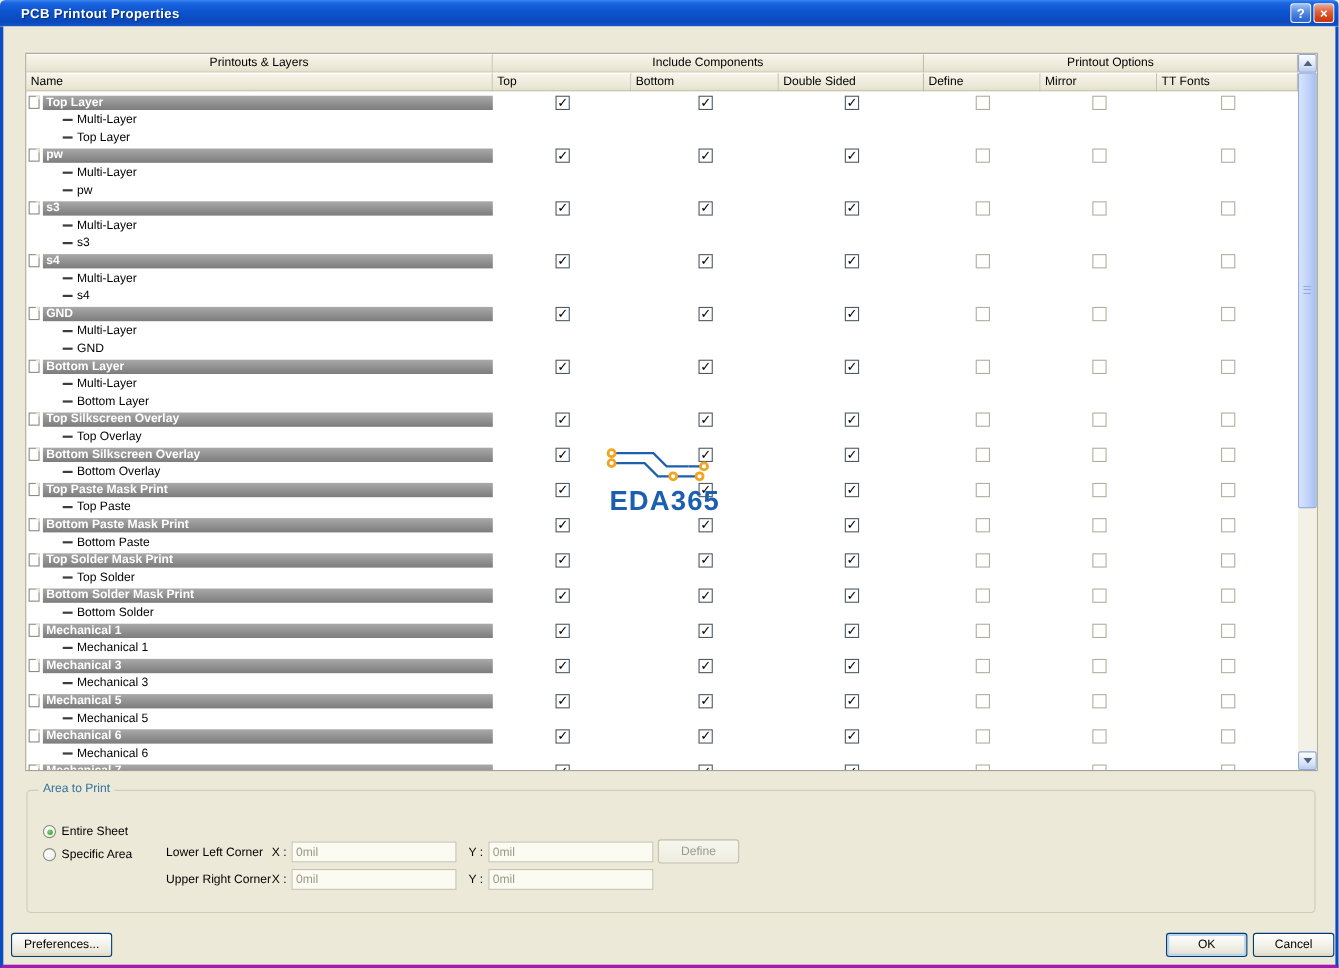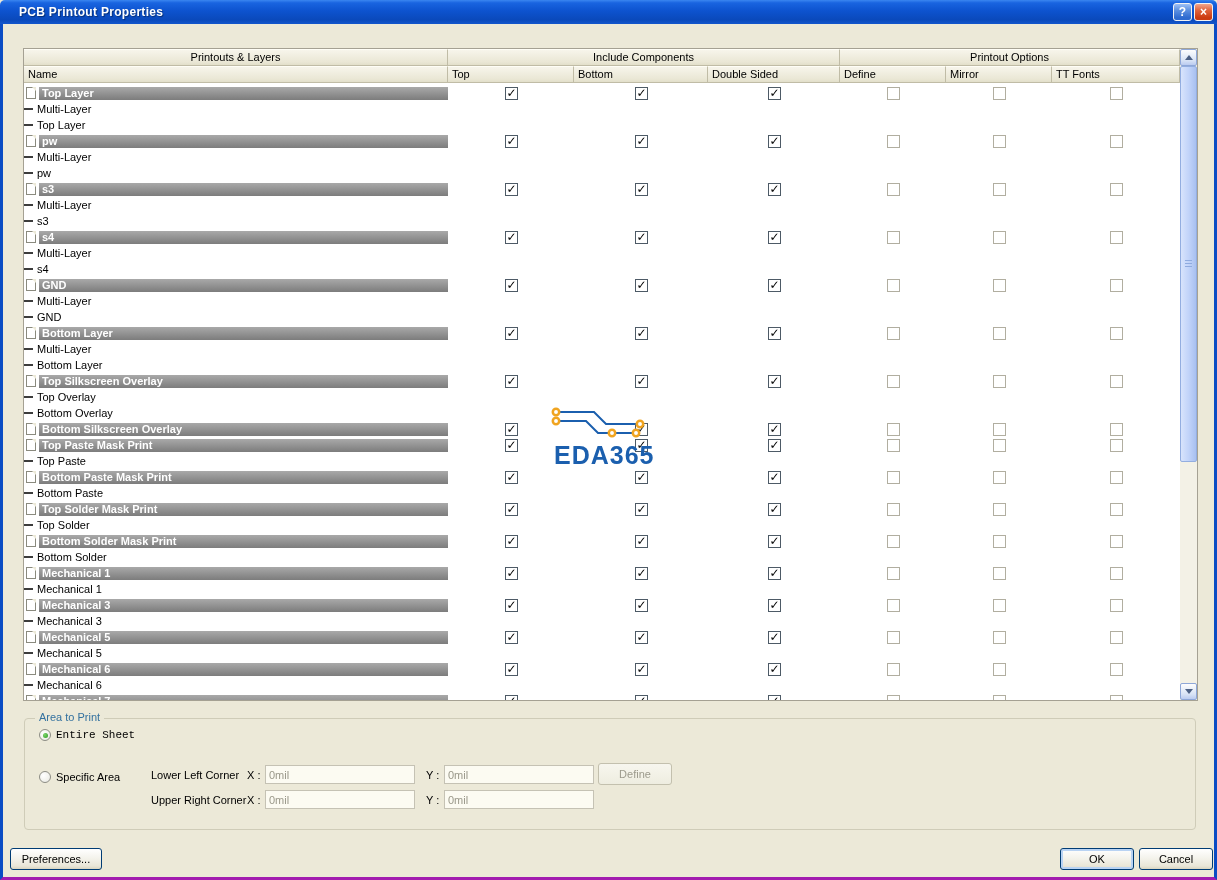--- a/index.html
+++ b/index.html
@@ -64,21 +64,21 @@
   }
   .page-icon::before {
     content:""; position:absolute; right:-1px; top:-1px; width:0; height:0;
     border-top:4px solid #ece9d8; border-left:4px solid transparent;
   }
   .group-bar {
     flex:1; height:13px; line-height:13px; padding-left:3px;
     background:linear-gradient(180deg,#a9a9a9,#7c7c7c);
     color:#fff; font-weight:bold; font-size:11px; white-space:nowrap; overflow:hidden;
   }
-  .name-layer { }
+  .name-layer { padding-left:33px; }
   .dash-icon { width:9px; height:2px; background:#3c3c3c; margin-right:4px; flex:none; }
   .layer-text { font-size:11px; color:#000; white-space:nowrap; }
 
   .check-cell { justify-content:center; }
   .xp-checkbox {
     width:13px; height:13px; background:#fff; border:1px solid #b1aea0; position:relative; flex:none;
   }
   .xp-checkbox.checked { border-color:#4d5a66; }
   .xp-checkbox.checked::after {
     content:"\2713"; position:absolute; left:1px; top:-2px;
@@ -419,47 +419,47 @@
                 <span class="xp-checkbox"></span>
               </div>
             </div>
             <div class="grid-row">
               <div class="cell w-name name-layer">
                 <span class="dash-icon"></span>
                 <span class="layer-text">Top Overlay</span>
               </div>
             </div>
             <div class="grid-row">
+              <div class="cell w-name name-group">
+                <span class="page-icon"></span>
+                <span class="group-bar">Bottom Silkscreen Overlay</span>
+              </div>
+              <div class="cell check-cell w-top">
+                <span class="xp-checkbox checked"></span>
+              </div>
+              <div class="cell check-cell w-bottom">
+                <span class="xp-checkbox checked"></span>
+              </div>
+              <div class="cell check-cell w-ds">
+                <span class="xp-checkbox checked"></span>
+              </div>
+              <div class="cell check-cell w-holes">
+                <span class="xp-checkbox"></span>
+              </div>
+              <div class="cell check-cell w-mirror">
+                <span class="xp-checkbox"></span>
+              </div>
+              <div class="cell check-cell w-tt">
+                <span class="xp-checkbox"></span>
+              </div>
+            </div>
+            <div class="grid-row">
               <div class="cell w-name name-layer">
                 <span class="dash-icon"></span>
                 <span class="layer-text">Bottom Overlay</span>
-              </div>
-            </div>
-            <div class="grid-row">
-              <div class="cell w-name name-group">
-                <span class="page-icon"></span>
-                <span class="group-bar">Bottom Silkscreen Overlay</span>
-              </div>
-              <div class="cell check-cell w-top">
-                <span class="xp-checkbox checked"></span>
-              </div>
-              <div class="cell check-cell w-bottom">
-                <span class="xp-checkbox checked"></span>
-              </div>
-              <div class="cell check-cell w-ds">
-                <span class="xp-checkbox checked"></span>
-              </div>
-              <div class="cell check-cell w-holes">
-                <span class="xp-checkbox"></span>
-              </div>
-              <div class="cell check-cell w-mirror">
-                <span class="xp-checkbox"></span>
-              </div>
-              <div class="cell check-cell w-tt">
-                <span class="xp-checkbox"></span>
               </div>
             </div>
             <div class="grid-row">
               <div class="cell w-name name-group">
                 <span class="page-icon"></span>
                 <span class="group-bar">Top Paste Mask Print</span>
               </div>
               <div class="cell check-cell w-top">
                 <span class="xp-checkbox checked"></span>
               </div>
@@ -747,21 +747,21 @@
           <circle cx="88" cy="31" r="3.2"></circle>
           <circle cx="64" cy="31" r="3.2"></circle>
         </g>
         <text x="6" y="62" font-size="25" font-weight="bold" fill="#1b5fae" letter-spacing="1">EDA365</text>
       </svg>
     </div>
 
     <div class="groupbox">
       <span class="gb-caption">Area to Print</span>
 
-      <div class="radio-row" style="left:14px;top:10px;font-family:Liberation Mono, monospace;">
+      <div class="radio-row" style="left:14px;top:31px;">
         <span class="xp-radio">
             <span class="dot"></span>
           </span>
         <span class="lbl">Entire Sheet</span>
       </div>
 
       <div class="radio-row" style="left:14px;top:52px;">
         <span class="xp-radio"></span>
         <span class="lbl">Specific Area</span>
       </div>

